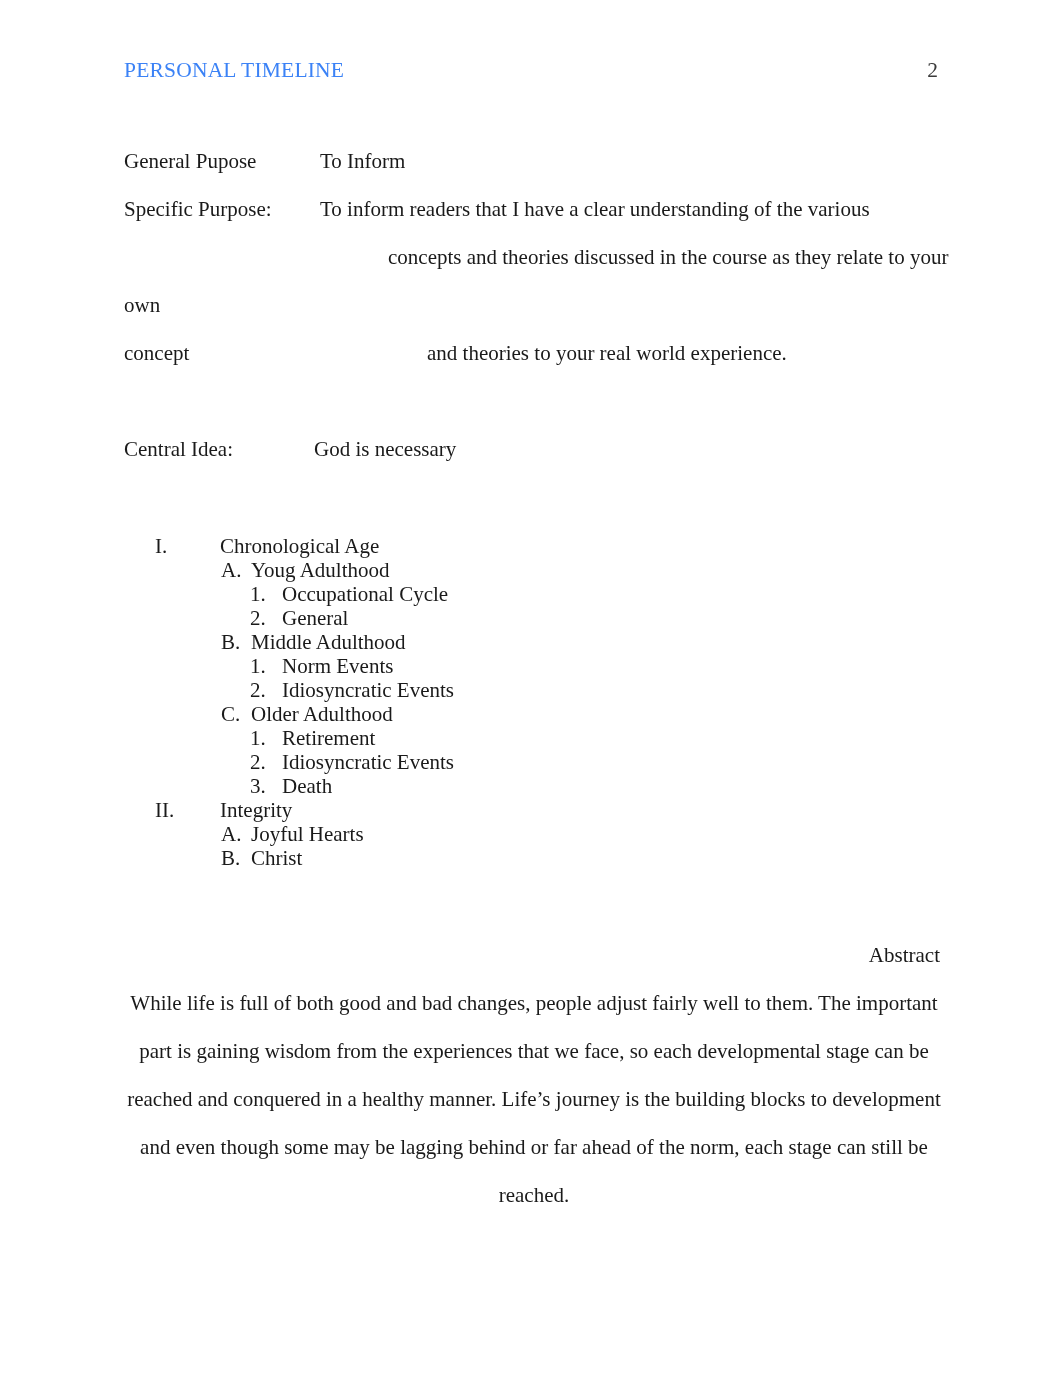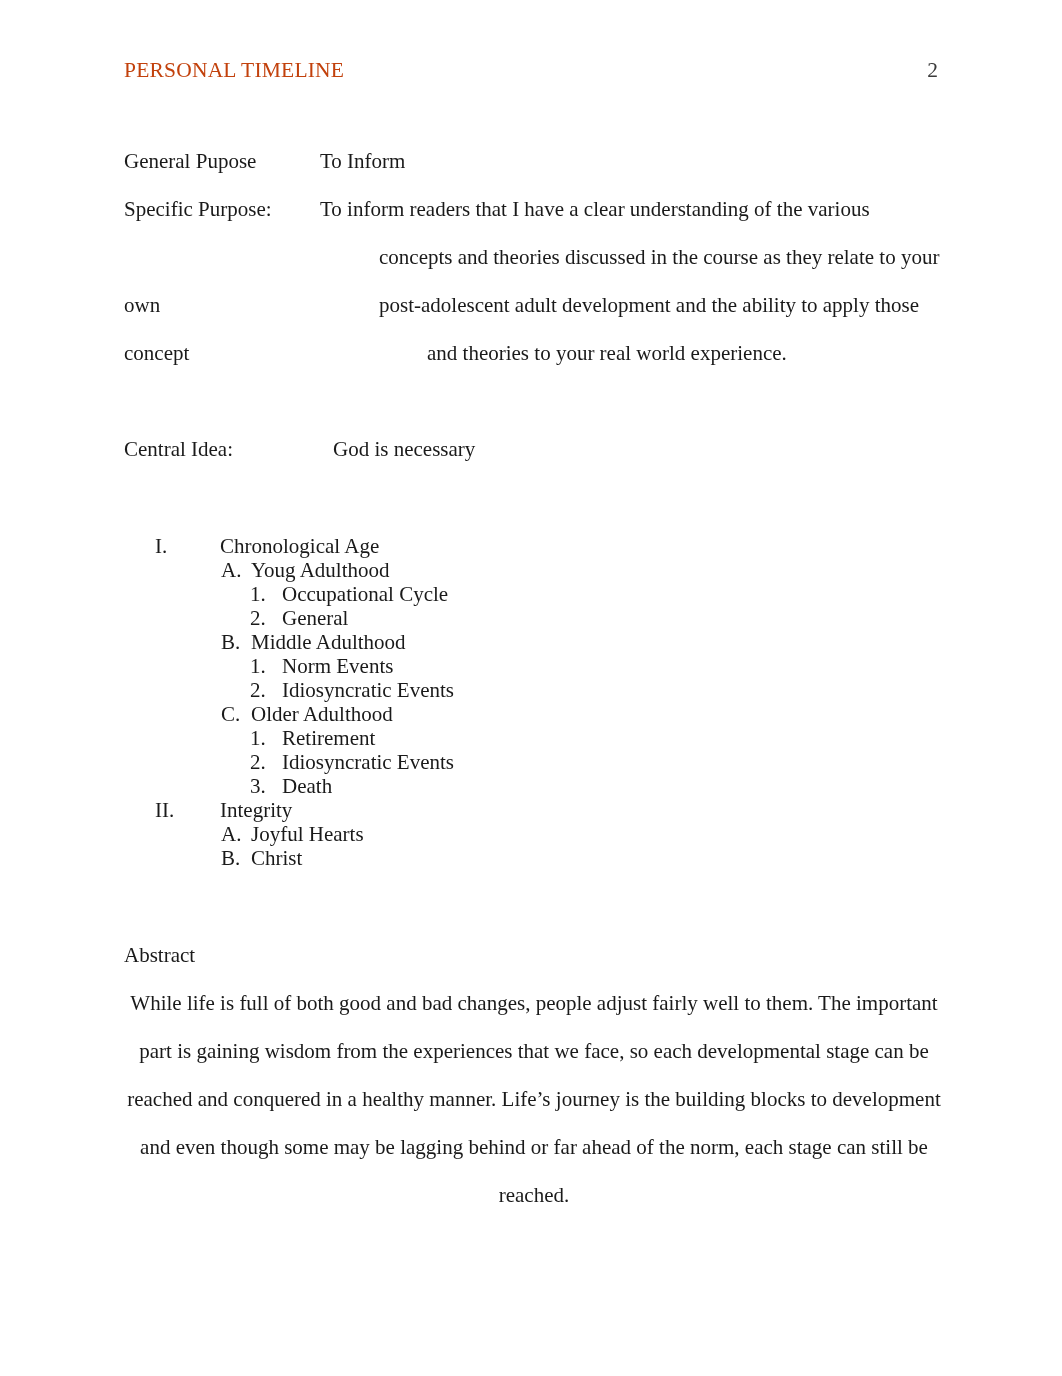--- a/index.html
+++ b/index.html
@@ -26,21 +26,21 @@
     left: 124px;
     right: 124px;
     height: 28px;
     display: flex;
     align-items: baseline;
     justify-content: space-between;
   }
   .running-head-title {
     font-size: 21.5px;
     letter-spacing: 0.2px;
-    color: #c2410c;
+    color: #3b82f6;
     white-space: nowrap;
   }
   .running-head-page {
     font-size: 21.5px;
     color: #3a3a3a;
   }
 
   
   .purpose-block {
     position: absolute;
@@ -59,35 +59,35 @@
     position: absolute;
     left: 0;
     top: 0;
   }
   .purpose-value {
     position: absolute;
     top: 0;
   }
   .v-gp   { left: 196px; }
   .v-sp   { left: 196px; }
-  .v-cont { left: 255px; text-align: center; }
+  .v-cont { left: 264px; text-align: center; }
   .v-cont2{ left: 303px; }
 
   
   .central-idea {
     position: absolute;
     top: 434px;
     left: 124px;
     width: 820px;
     height: 48px;
     font-size: 21px;
     line-height: 30px;
     white-space: nowrap;
   }
-  .central-idea .purpose-value { left: 190px; margin-left: 19px; }
+  .central-idea .purpose-value { left: 190px; }
 
   
   .outline {
     position: absolute;
     top: 534px;
     left: 124px;
     width: 700px;
     font-size: 21px;
   }
   .outline-line {
@@ -114,21 +114,21 @@
   
   .lvl3 .outline-marker { left: 126px; }
   .lvl3 .outline-text   { left: 158px; }
 
   
   .abstract-heading {
     position: absolute;
     top: 940px;
     left: 124px;
     width: 816px;
-    text-align: left;
+    text-align: right;
     font-size: 21px;
     line-height: 30px;
   }
   .abstract-body {
     position: absolute;
     top: 988px;
     left: 124px;
     width: 820px;
     font-size: 21px;
     text-align: center;
@@ -160,21 +160,20 @@
       <span class="purpose-label">Specific Purpose:</span>
       <span class="purpose-value v-sp">To inform readers that I have a clear understanding of the various</span>
     </div>
 
     <div class="purpose-row">
       <span class="purpose-value v-cont">concepts and theories discussed in the course as they relate to your</span>
     </div>
 
     <div class="purpose-row">
       <span class="purpose-label">own</span>
-      <span class="purpose-value v-cont">post-adolescent adult development and the ability to apply those</span>
     </div>
 
     <div class="purpose-row">
       <span class="purpose-label">concept</span>
       <span class="purpose-value v-cont2">and theories to your real world experience.</span>
     </div>
 
   </div>
 
   <div class="central-idea">

